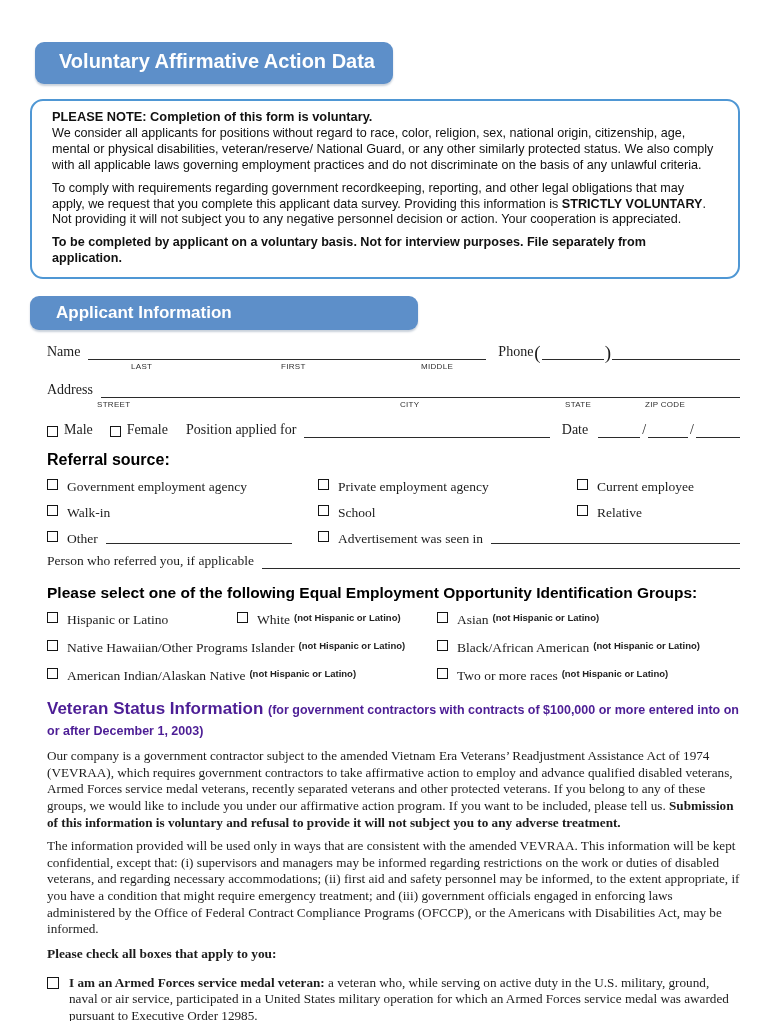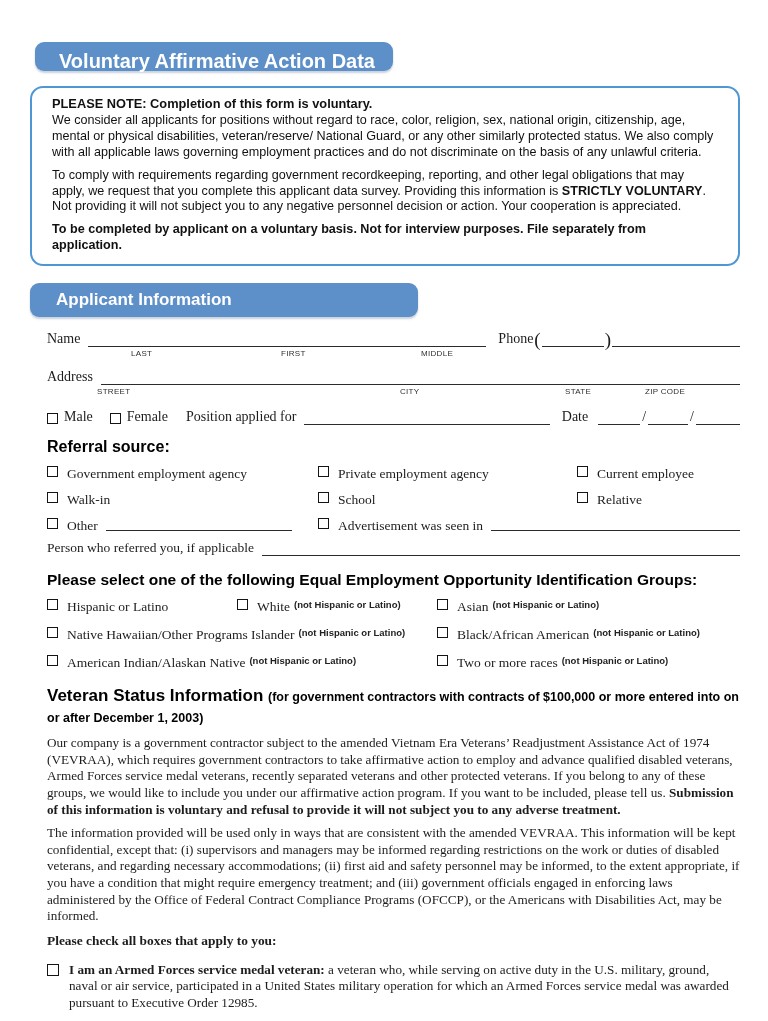--- a/index.html
+++ b/index.html
@@ -4,21 +4,21 @@
 <style>
   * { margin:0; padding:0; box-sizing:border-box; }
   html,body { background:#ffffff; }
   body {
     width:768px; height:1021px; overflow:hidden;
     font-family:"Liberation Serif", serif; color:#1c1c1c;
   }
   :root { --blue:#5d8fc9; --blue-border:#4f97d4; --ink:#1c1c1c; }
 
   .title-bar {
-    margin:42px 0 0 35px; width:358px; height:29px;
+    margin:42px 0 0 35px; width:358px; height:42px;
     background:var(--blue); border-radius:9px;
     color:#fff; font-family:"Liberation Sans", sans-serif; font-weight:bold;
     font-size:20px; line-height:38px; padding-left:24px;
     box-shadow:0 2px 2px rgba(40,70,110,0.25);
   }
   .note-box {
     margin:15px 28px 0 30px; border:2px solid var(--blue-border);
     border-radius:13px; padding:8px 20px 10px 20px;
     font-family:"Liberation Sans", sans-serif; font-size:12.6px;
     line-height:15.9px; color:#111;
@@ -64,21 +64,21 @@
   .inline-line { border-bottom:1.3px solid #2b2b2b; height:13px; display:inline-block; }
 
   .person-row { margin-top:6px; display:flex; align-items:flex-end; font-size:13.5px; }
 
   .eeo-head { font-family:"Liberation Sans", sans-serif; font-weight:bold;
               font-size:15.5px; margin-top:15px; color:#000; }
   .eeo-note { font-family:"Liberation Sans", sans-serif; font-weight:bold;
               font-size:9.5px; color:#222; margin-left:4px; }
 
   .vet-head { margin-top:15px; font-family:"Liberation Sans", sans-serif;
-              font-weight:bold; font-size:17px; line-height:19px; color:#000000; }
+              font-weight:bold; font-size:17px; line-height:19px; color:#4c1d95; }
   .vet-head .vh-note { font-size:12.5px; }
   .vet-p { margin-top:7px; font-size:13.2px; line-height:16.6px; }
   .vet-p b { font-weight:bold; }
   .check-head { margin-top:8px; font-size:13.4px; font-weight:bold; }
 
   .vet-item { margin-top:13px; display:flex; }
   .vet-item .cb { width:12px; height:12px; margin:2px 10px 0 0; }
   .vet-item .vtext { font-size:13.2px; line-height:16.6px; flex:1; }
 </style>
 </head>

